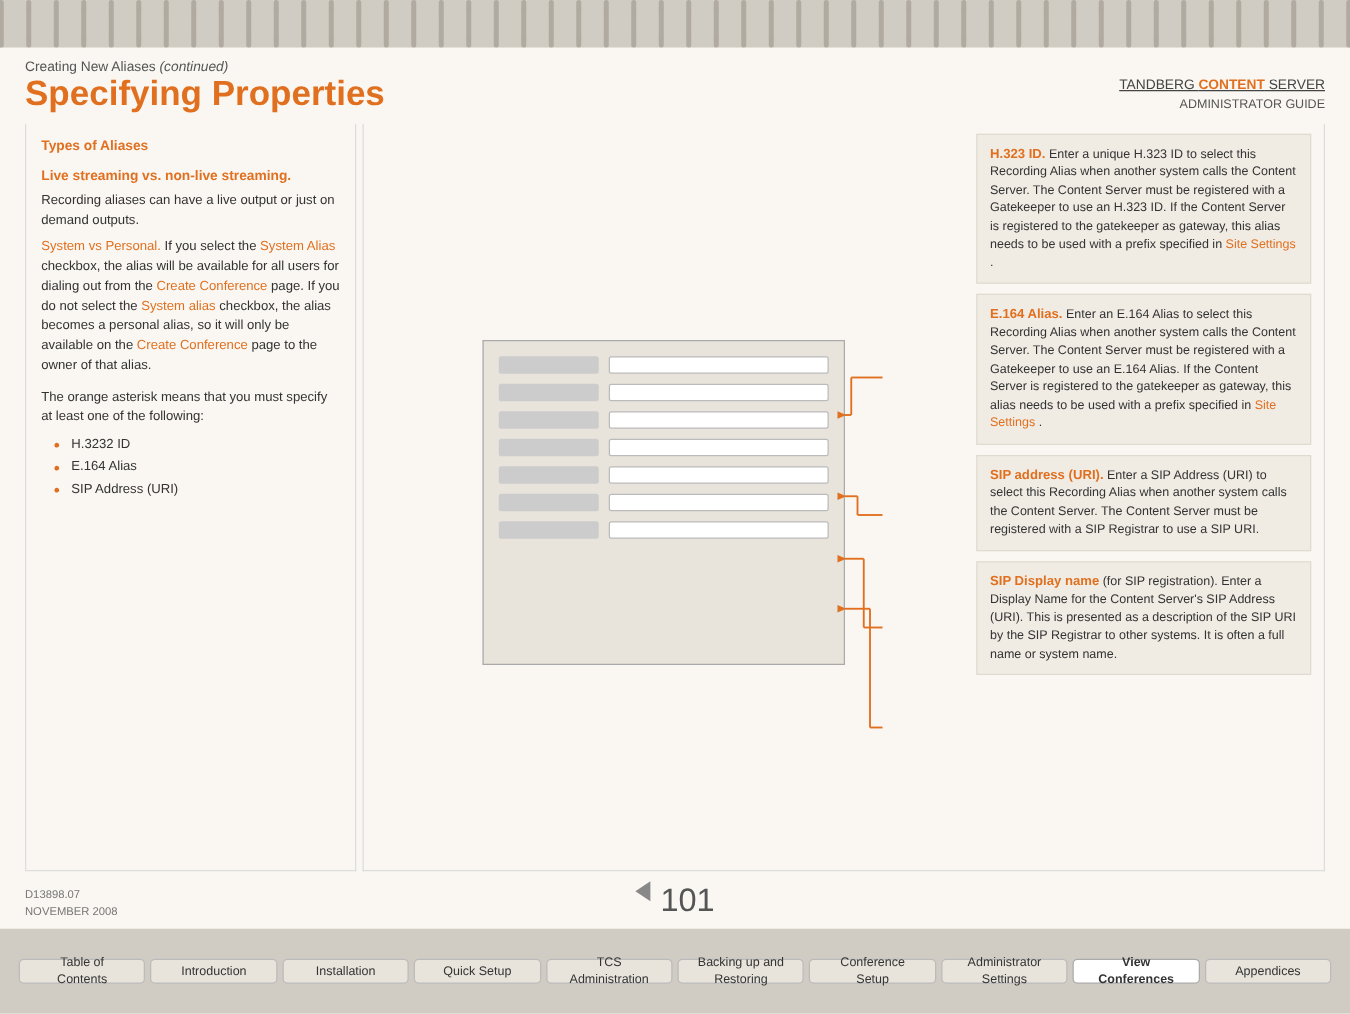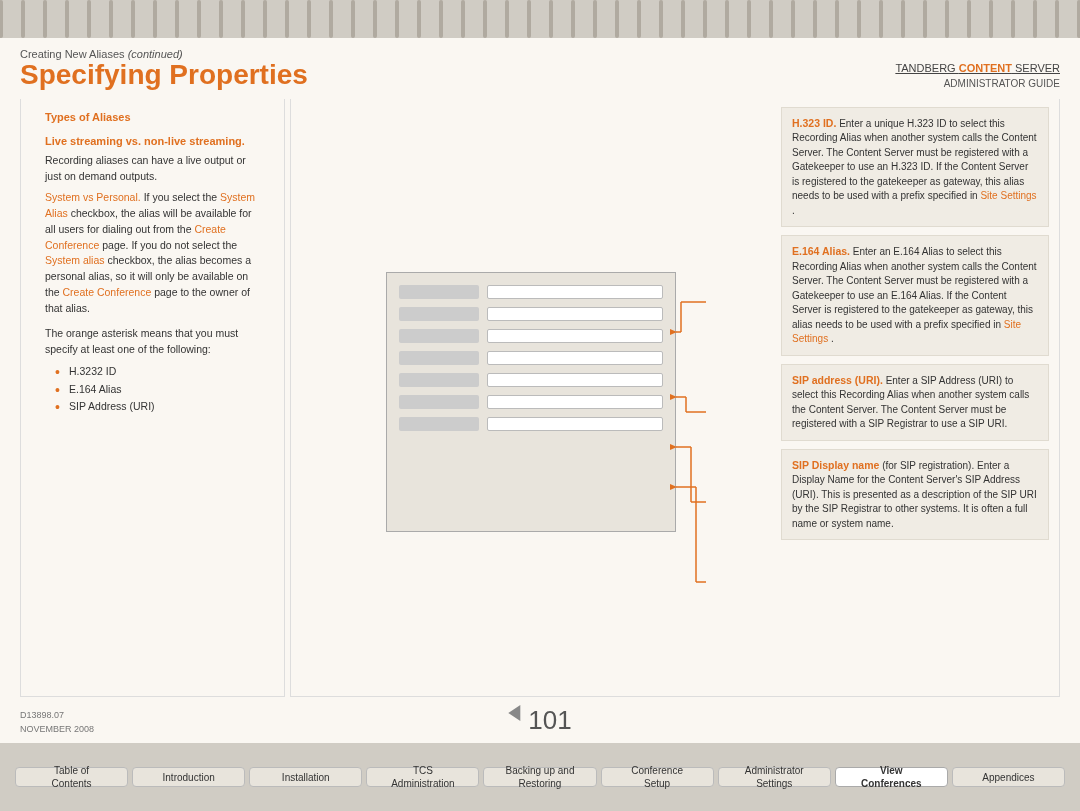--- a/index.html
+++ b/index.html
@@ -147,21 +147,21 @@
       height: calc(100% - 175px);
     }
 
     
     .left-panel {
       width: 265px;
       flex-shrink: 0;
       background: #faf7f2;
       border: 1px solid #ddd;
       border-top: none;
-      padding: 10px 24px;
+      padding: 10px 12px;
       overflow-y: auto;
       font-size: 10.5px;
       line-height: 1.5;
       color: #333;
     }
     .left-panel .link-orange {
       color: #e07020;
       text-decoration: none;
     }
     .left-panel h4 {
@@ -520,20 +520,21 @@
   <div class="page-number-area">
     <div class="page-arrow"></div>
     <span class="page-number">101</span>
   </div>
 
   <div class="bottom-nav">
     <div class="nav-tabs">
       <div class="nav-tab">Table of<br>Contents</div>
       <div class="nav-tab">Introduction</div>
       <div class="nav-tab">Installation</div>
+      <div class="nav-tab">Quick Setup</div>
       <div class="nav-tab">TCS<br>Administration</div>
       <div class="nav-tab">Backing up and<br>Restoring</div>
       <div class="nav-tab">Conference<br>Setup</div>
       <div class="nav-tab">Administrator<br>Settings</div>
       <div class="nav-tab active">View<br>Conferences</div>
       <div class="nav-tab">Appendices</div>
     </div>
   </div>
 
 </div>

